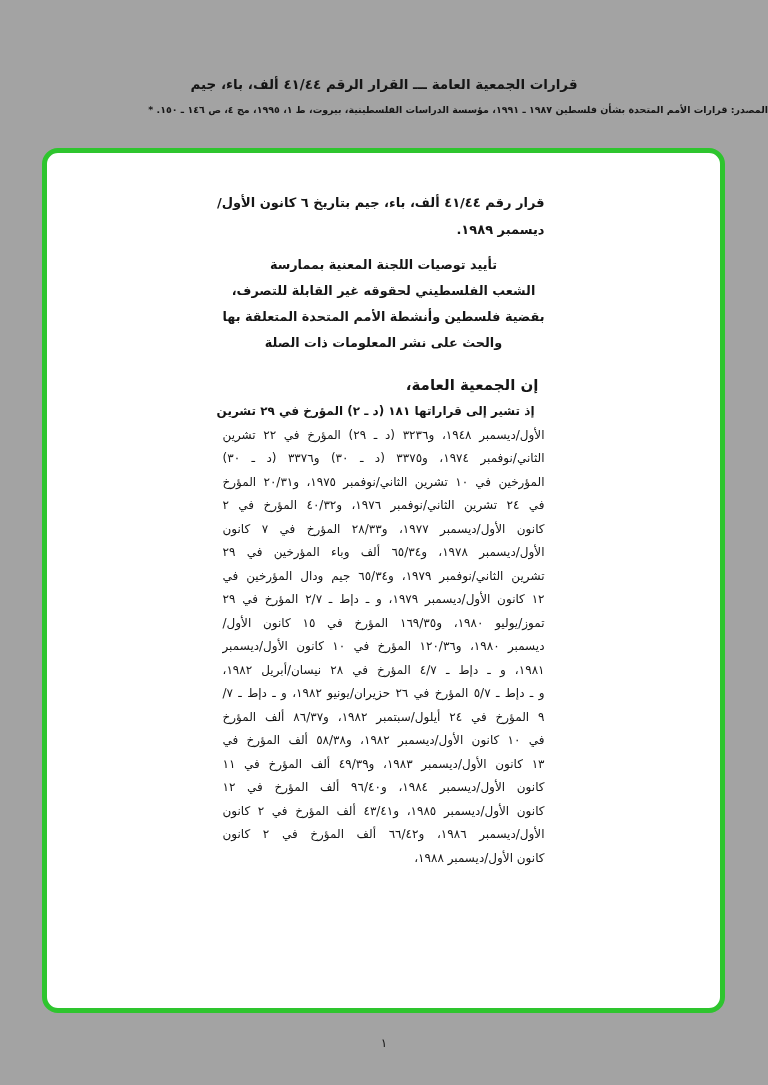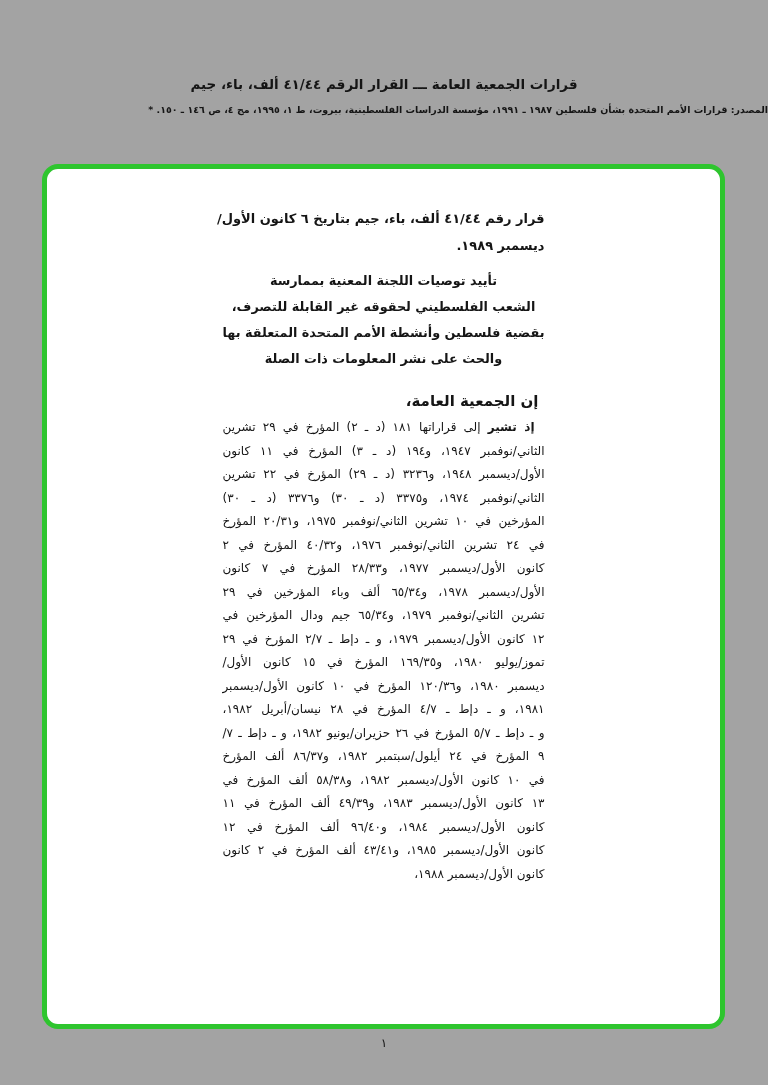--- a/index.html
+++ b/index.html
@@ -19,34 +19,33 @@
   .source {
     position: absolute; top: 104px; left: 0; width: 100%;
     text-align: right; font-size: 9.5px; font-weight: bold; direction: rtl;
   }
 
   .frame {
     position: absolute; top: 148px; left: 42px;
     width: 683px; height: 865px;
     border: 5px solid #c2410c; border-radius: 16px;
     background: #ffffff;
-    margin-top: 16px;
   }
   .content { width: 322px; margin: 0 auto; padding-top: 36px; direction: rtl; }
 
   .tline { white-space: nowrap; }
 
   .title   { font-size: 13px;  font-weight: bold; line-height: 27px; text-align: right; }
   .subtitle{ margin-top: 9px;  font-size: 12.8px; font-weight: bold; line-height: 26px; text-align: center; }
   .section { margin-top: 12px; font-size: 14px;   font-weight: bold; text-align: center; }
   .intro   { margin-top: 20px; font-size: 15px;   font-weight: bold; text-align: right; padding-right: 6px; }
 
   .body-lines { margin-top: 6px; font-size: 12px; line-height: 23.5px; }
   .bline { text-align: justify; text-align-last: justify; white-space: nowrap; }
-  .bline.first { padding-right: 10px; }
+  .bline.first { padding-right: 10px; font-weight: bold; }
   .bline.last  { text-align-last: right; }
 
   .pagenum {
     position: absolute; top: 1036px; left: 0; width: 100%;
     text-align: center; font-size: 12px; direction: rtl;
   }
 </style>
 </head>
 <body>
 
@@ -69,38 +68,38 @@
           <div class="tline">الشعب الفلسطيني لحقوقه غير القابلة للتصرف،</div>
           <div class="tline">بقضية فلسطين وأنشطة الأمم المتحدة المتعلقة بها</div>
           <div class="tline">والحث على نشر المعلومات ذات الصلة</div>
         </div>
 
 
       <div class="intro">إن الجمعية العامة،</div>
 
       <div class="body-lines">
           <div class="bline first"><b>إذ تشير</b> إلى قراراتها ١٨١ (د ـ ٢) المؤرخ في ٢٩ تشرين</div>
-          <div class="bline">الثاني/نوفمبر ١٩٤٧، و١٩٤ (د ـ ٣) المؤرخ في ١١ كانون</div>
           <div class="bline">الأول/ديسمبر ١٩٤٨، و٣٢٣٦ (د ـ ٢٩) المؤرخ في ٢٢ تشرين</div>
           <div class="bline">الثاني/نوفمبر ١٩٧٤، و٣٣٧٥ (د ـ ٣٠) و٣٣٧٦ (د ـ ٣٠)</div>
           <div class="bline">المؤرخين في ١٠ تشرين الثاني/نوفمبر ١٩٧٥، و٢٠/٣١ المؤرخ</div>
           <div class="bline">في ٢٤ تشرين الثاني/نوفمبر ١٩٧٦، و٤٠/٣٢ المؤرخ في ٢</div>
           <div class="bline">كانون الأول/ديسمبر ١٩٧٧، و٢٨/٣٣ المؤرخ في ٧ كانون</div>
           <div class="bline">الأول/ديسمبر ١٩٧٨، و٦٥/٣٤ ألف وباء المؤرخين في ٢٩</div>
           <div class="bline">تشرين الثاني/نوفمبر ١٩٧٩، و٦٥/٣٤ جيم ودال المؤرخين في</div>
           <div class="bline">١٢ كانون الأول/ديسمبر ١٩٧٩، و ـ دإط ـ ٢/٧ المؤرخ في ٢٩</div>
           <div class="bline">تموز/يوليو ١٩٨٠، و١٦٩/٣٥ المؤرخ في ١٥ كانون الأول/</div>
           <div class="bline">ديسمبر ١٩٨٠، و١٢٠/٣٦ المؤرخ في ١٠ كانون الأول/ديسمبر</div>
           <div class="bline">١٩٨١، و ـ دإط ـ ٤/٧ المؤرخ في ٢٨ نيسان/أبريل ١٩٨٢،</div>
           <div class="bline">و ـ دإط ـ ٥/٧ المؤرخ في ٢٦ حزيران/يونيو ١٩٨٢، و ـ دإط ـ ٧/</div>
           <div class="bline">٩ المؤرخ في ٢٤ أيلول/سبتمبر ١٩٨٢، و٨٦/٣٧ ألف المؤرخ</div>
           <div class="bline">في ١٠ كانون الأول/ديسمبر ١٩٨٢، و٥٨/٣٨ ألف المؤرخ في</div>
           <div class="bline">١٣ كانون الأول/ديسمبر ١٩٨٣، و٤٩/٣٩ ألف المؤرخ في ١١</div>
           <div class="bline">كانون الأول/ديسمبر ١٩٨٤، و٩٦/٤٠ ألف المؤرخ في ١٢</div>
           <div class="bline">كانون الأول/ديسمبر ١٩٨٥، و٤٣/٤١ ألف المؤرخ في ٢ كانون</div>
+          <div class="bline">الأول/ديسمبر ١٩٨٦، و٦٦/٤٢ ألف المؤرخ في ٢ كانون</div>
           <div class="bline last">كانون الأول/ديسمبر ١٩٨٨،</div>
         </div>
 
     </div>
   </div>
 
   <div class="pagenum">١</div>
 
 </div>
 

